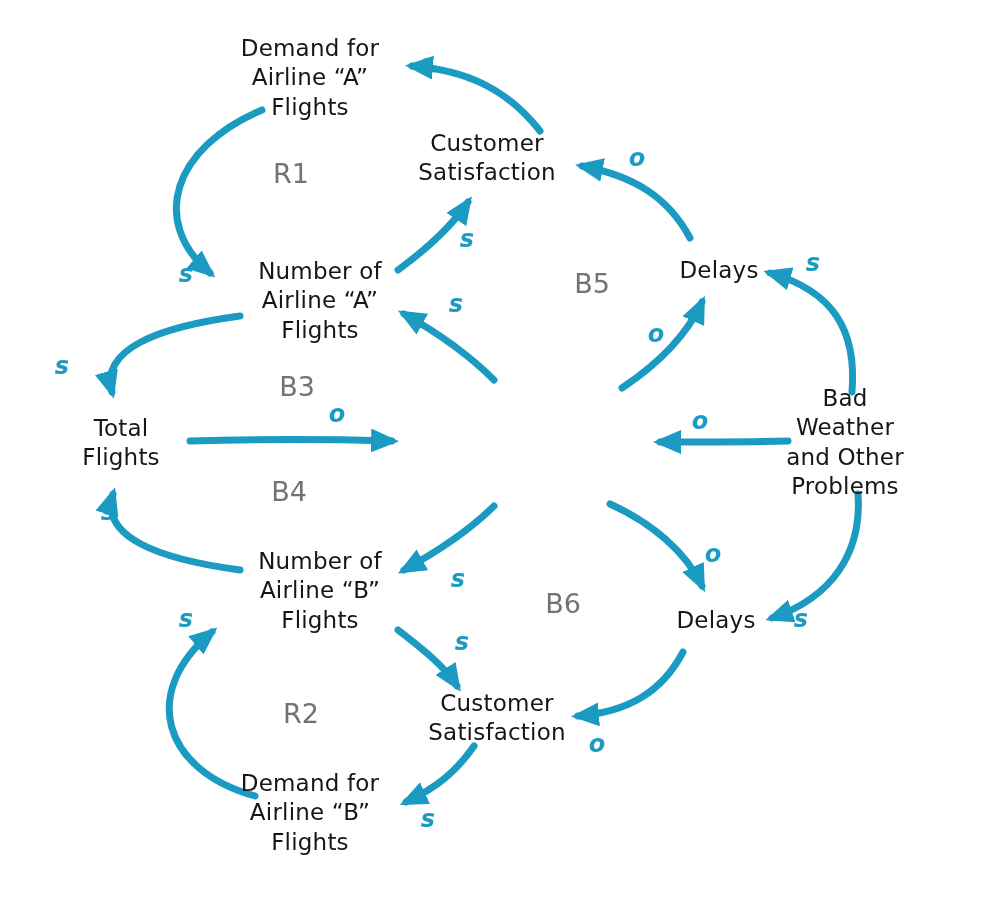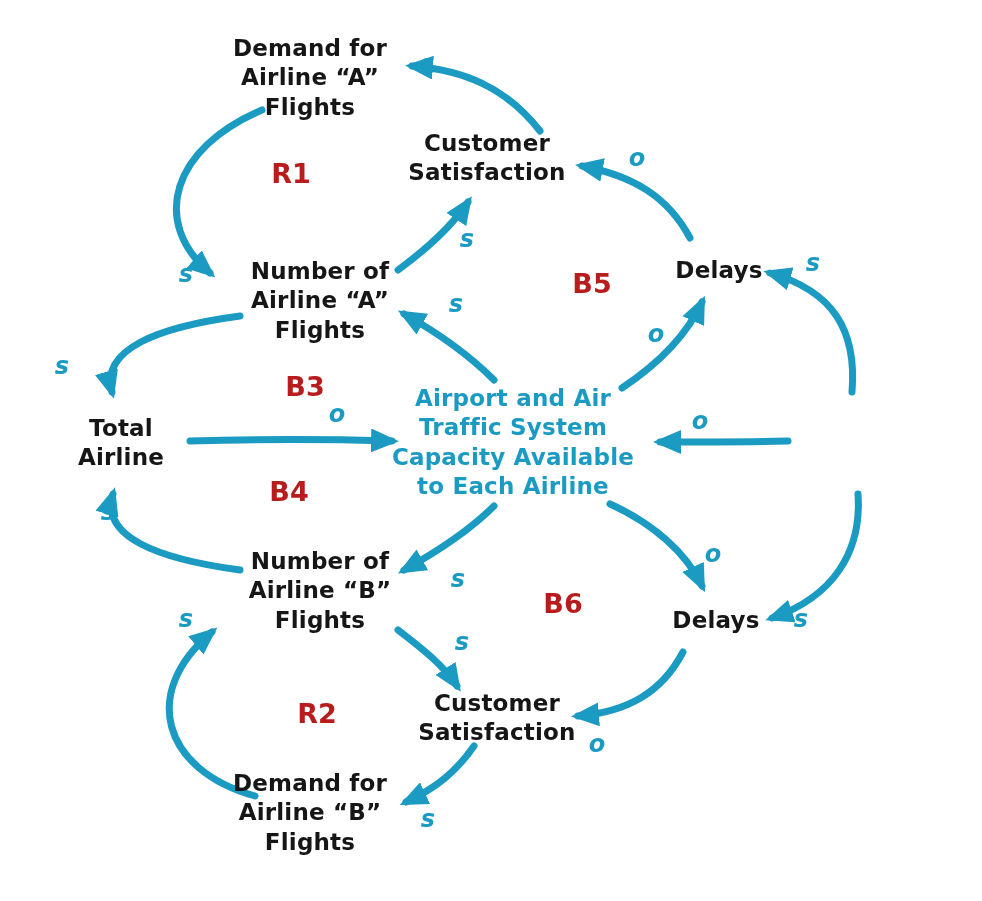--- a/index.html
+++ b/index.html
@@ -28,33 +28,33 @@
     stroke-width: 7;
     stroke-linecap: round;
   }
   .node {
     position: absolute;
     transform: translate(-50%, -50%);
     text-align: center;
     white-space: pre-line;
     color: #161616;
     font-size: 23px;
-    font-weight: bold;
+    font-weight: normal;
     line-height: 1.28;
     letter-spacing: 0.2px;
   }
   .node.accent {
     color: #1b9ac2;
   }
   .loop-label {
     position: absolute;
     transform: translate(-50%, -50%);
-    color: #b91c1c;
+    color: #737373;
     font-size: 27px;
-    font-weight: bold;
+    font-weight: normal;
   }
   .polarity {
     position: absolute;
     transform: translate(-50%, -50%);
     color: #1b9ac2;
     font-size: 24px;
     font-weight: bold;
     font-style: italic;
   }
 </style>
@@ -92,41 +92,40 @@
   <div class="node" style="left:310px; top:78px;">Demand for
 Airline “A”
 Flights</div>
   <div class="node" style="left:487px; top:158px;">Customer
 Satisfaction</div>
   <div class="node" style="left:719px; top:271px;">Delays</div>
   <div class="node" style="left:320px; top:301px;">Number of
 Airline “A”
 Flights</div>
   <div class="node" style="left:121px; top:443px;">Total
-Airline</div>
-  <div class="node accent" style="left:513px; top:443px;">Airport and Air
-Traffic System
-Capacity Available
-to Each Airline</div>
+Flights</div>
+  <div class="node" style="left:845px; top:443px;">Bad Weather
+and Other
+Problems</div>
   <div class="node" style="left:320px; top:591px;">Number of
 Airline “B”
 Flights</div>
   <div class="node" style="left:716px; top:621px;">Delays</div>
   <div class="node" style="left:497px; top:718px;">Customer
 Satisfaction</div>
   <div class="node" style="left:310px; top:813px;">Demand for
 Airline “B”
 Flights</div>
 
   <div class="loop-label" style="left:291px; top:173px;">R1</div>
-  <div class="loop-label" style="left:297px; top:386px;margin-left:8px;">B3</div>
+  <div class="loop-label" style="left:297px; top:386px;">B3</div>
   <div class="loop-label" style="left:289px; top:491px;">B4</div>
   <div class="loop-label" style="left:592px; top:283px;">B5</div>
   <div class="loop-label" style="left:563px; top:603px;">B6</div>
-  <div class="loop-label" style="left:301px; top:713px;margin-left:16px;">R2</div>
+  <div class="loop-label" style="left:301px; top:713px;">R2</div>
 
   <div class="polarity" style="left:427px; top:64px;">s</div>
   <div class="polarity" style="left:186px; top:274px;">s</div>
   <div class="polarity" style="left:467px; top:239px;">s</div>
   <div class="polarity" style="left:637px; top:158px;">o</div>
   <div class="polarity" style="left:813px; top:263px;">s</div>
   <div class="polarity" style="left:656px; top:334px;">o</div>
   <div class="polarity" style="left:62px;  top:366px;">s</div>
   <div class="polarity" style="left:337px; top:414px;">o</div>
   <div class="polarity" style="left:700px; top:421px;">o</div>

